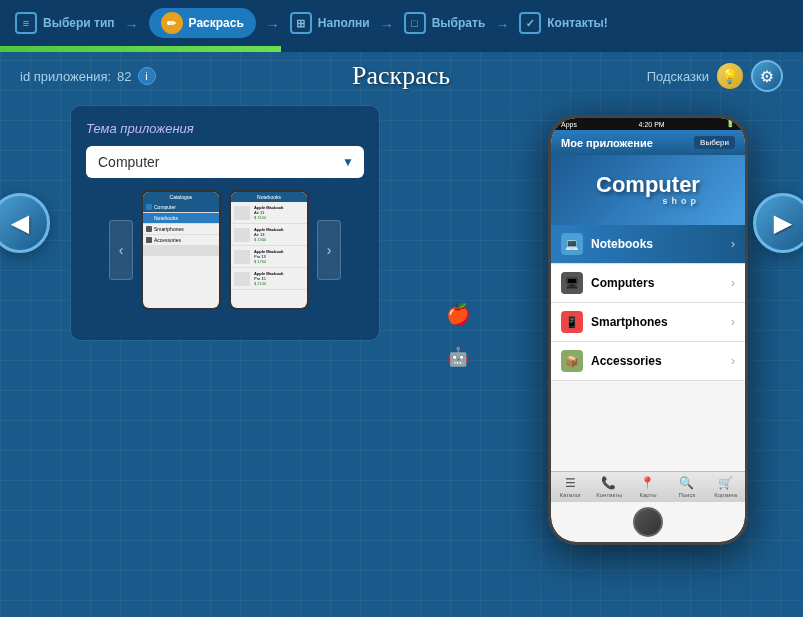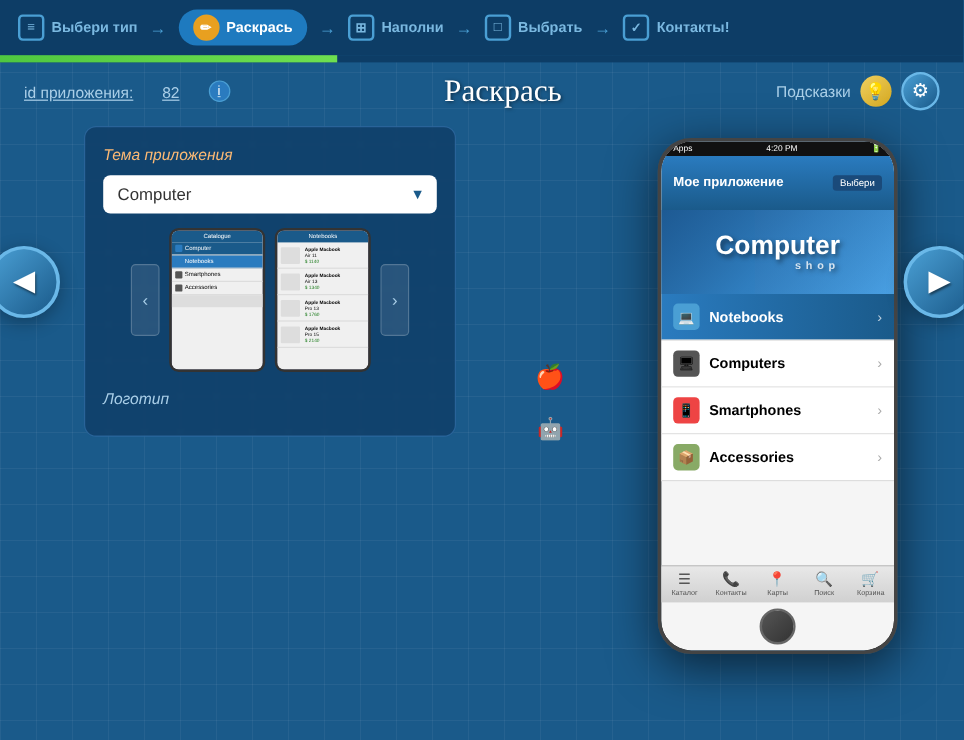--- a/index.html
+++ b/index.html
@@ -77,23 +77,22 @@
     .title-row {
       display: flex;
       align-items: center;
       justify-content: space-between;
       padding: 8px 20px;
     }
     .app-id {
       color: #aacfe8;
       font-size: 13px;
       display: flex;
-      align-items: flex-end;
-      gap: 24px;
-      text-decoration: underline;
+      align-items: center;
+      gap: 6px;
     }
     .info-btn {
       width: 18px;
       height: 18px;
       border-radius: 50%;
       background: #2a7bbf;
       border: 1px solid #4a9fd4;
       color: #fff;
       font-size: 11px;
       display: flex;
@@ -149,21 +148,21 @@
     
     .left-panel {
       width: 310px;
       background: rgba(10, 50, 90, 0.6);
       border: 1px solid rgba(100, 180, 255, 0.3);
       border-radius: 10px;
       padding: 15px;
       backdrop-filter: blur(2px);
     }
     .panel-label {
-      color: #fdba74;
+      color: #c4b5fd;
       font-size: 13px;
       margin-bottom: 10px;
       font-style: italic;
     }
     .theme-select {
       width: 100%;
       padding: 8px 12px;
       background: #fff;
       border: none;
       border-radius: 6px;
@@ -363,23 +362,23 @@
       background: #111;
       display: flex;
       align-items: center;
       justify-content: space-between;
       padding: 0 10px;
       font-size: 7px;
       color: #fff;
     }
     .phone-header {
       background: linear-gradient(to bottom, #2a7bbf, #1a5a8a);
-      padding: 16px 10px;
-      display: flex;
-      align-items: flex-start;
+      padding: 6px 10px;
+      display: flex;
+      align-items: flex-end;
       justify-content: space-between;
     }
     .phone-login-btn {
       background: #1a4a7a;
       color: #fff;
       font-size: 8px;
       padding: 2px 6px;
       border-radius: 3px;
     }
     .phone-hero {
@@ -607,21 +606,20 @@
                 <div style="color:#1a7a1a;">$ 2140</div>
               </div>
           </div>
         </div>
       </div>
 
       <div class="mini-nav-btn">›</div>
     </div>
 
     <div class="logo-section">
-      <div class="logo-label">Логотип</div>
     </div>
   </div>
 
   <div class="os-icons">
     <div class="os-icon" style="color:#fff; font-size:20px;">🍎</div>
     <div class="os-icon" style="color:#8BC34A; font-size:18px;">🤖</div>
   </div>
 
   <div class="big-phone">
     <div class="big-phone-inner">

